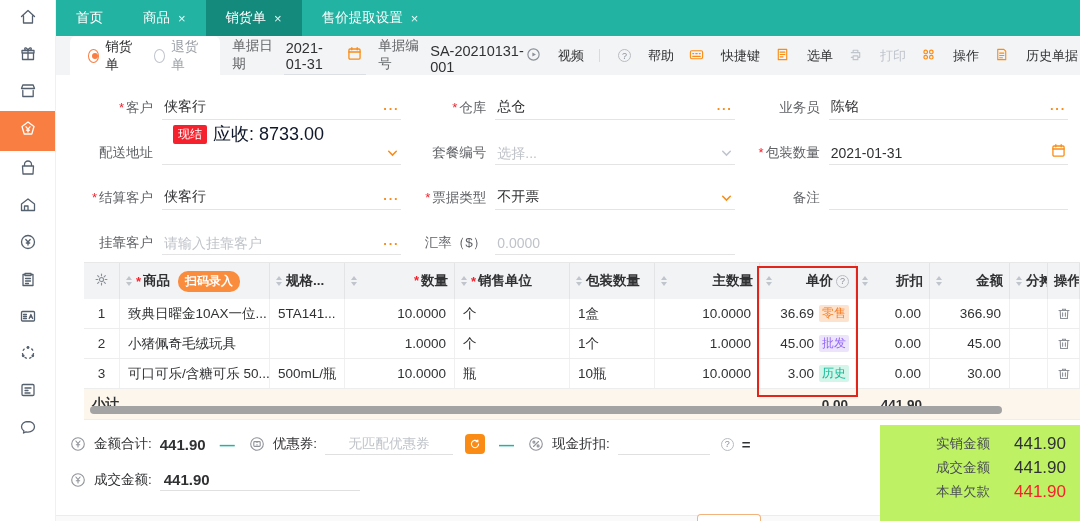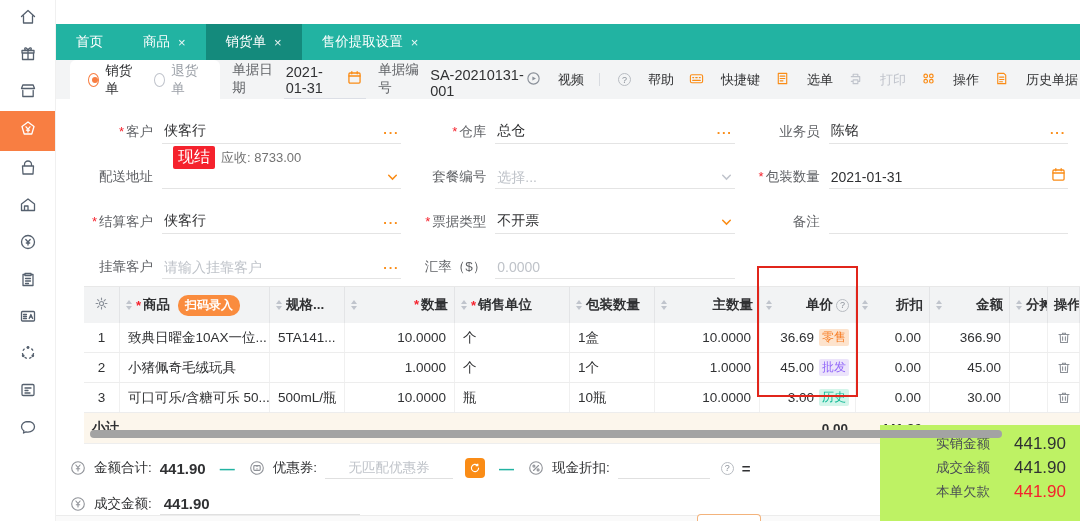--- a/index.html
+++ b/index.html
@@ -9,21 +9,21 @@
 
   
   .sidebar { position:absolute; left:0; top:0; width:56px; height:521px; background:#fff;
     border-right:1px solid #f0f0f0; display:flex; flex-direction:column; align-items:stretch; z-index:4; }
   .side-item { height:37px; display:flex; align-items:center; justify-content:center; color:#55606e; cursor:pointer; }
   .side-item svg { width:20px; height:20px; }
   .side-item.active { background:#f87e42; color:#fff; height:40px; }
 
   
   .main { position:absolute; left:56px; top:0; width:1024px; height:521px; }
-  .tabbar { height:36px; background:#22b3a2; display:flex; align-items:stretch; overflow:hidden;margin-top:24px; }
+  .tabbar { height:36px; background:#22b3a2; display:flex; align-items:stretch; overflow:hidden; }
   .tab { display:flex; align-items:center; padding:0 20px; color:#fff; font-size:13.5px; cursor:pointer; white-space:nowrap; }
   .tab.active { background:#148a7c; }
   .tab .x { margin-left:8px; font-size:13px; opacity:.9; cursor:pointer; }
   .tab .x:empty { display:none; margin:0; }
 
   
   .toolbar { height:39px; background:#f3f4f5; display:flex; align-items:center; overflow:hidden; }
   .doc-card { background:#fff; height:39px; border-radius:6px 6px 0 0; margin-left:14px;
     display:flex; align-items:center; gap:18px; padding:0 18px; }
   .radio { display:flex; align-items:center; gap:6px; font-size:13.5px; cursor:pointer; }
@@ -54,22 +54,22 @@
   .f-control { flex:1; border-bottom:1px solid #e4e4e4; min-height:24px; display:flex; align-items:flex-end;
     padding:0 2px 3px 2px; position:relative; font-size:14px; color:#303133; }
   .f-control input { border:none; outline:none; width:100%; font-size:14px; background:transparent;
     font-family:inherit; color:#303133; }
   .f-control input::placeholder { color:#bfc3c9; }
   .more { position:absolute; right:2px; bottom:3px; color:#fa8c16; font-weight:bold; letter-spacing:1px; font-size:13px; cursor:pointer; }
   .chev { position:absolute; right:2px; bottom:4px; width:13px; height:13px; cursor:pointer; }
   .chev.orange { color:#fa8c16; } .chev.gray { color:#c0c4cc; }
   .cal-right { position:absolute; right:2px; bottom:3px; cursor:pointer; }
   .pay-line { position:absolute; left:93px; top:27px; display:flex; align-items:center; gap:6px; white-space:nowrap; }
-  .badge-cash { background:#f5222d; color:#fff; font-size:16px; padding:1px 5px; border-radius:2px; }
-  .recv { color:#737373; font-size:13px; }
+  .badge-cash { background:#f5222d; color:#fff; font-size:12px; padding:1px 5px; border-radius:2px; }
+  .recv { color:#0f172a; font-size:18px; }
 
   
   .table-wrap { margin-left:28px; width:996px; position:relative; font-size:13.5px; }
   .tr { display:grid; grid-template-columns:36px 150px 75px 110px 115px 85px 105px 96px 74px 80px 38px 32px; }
   .th-row { background:#f2f3f4; height:37px; border-top:1px solid #e8e8e8; }
   .th { display:flex; align-items:center; padding:0 6px; border-right:1px solid #e3e4e6; font-weight:bold;
     color:#303133; overflow:hidden; white-space:nowrap; cursor:pointer; }
   .th.rt { justify-content:space-between; }
   .sort { display:inline-flex; flex-direction:column; gap:2px; margin-right:4px; }
   .sort i { width:0; height:0; border-left:3.5px solid transparent; border-right:3.5px solid transparent; }

